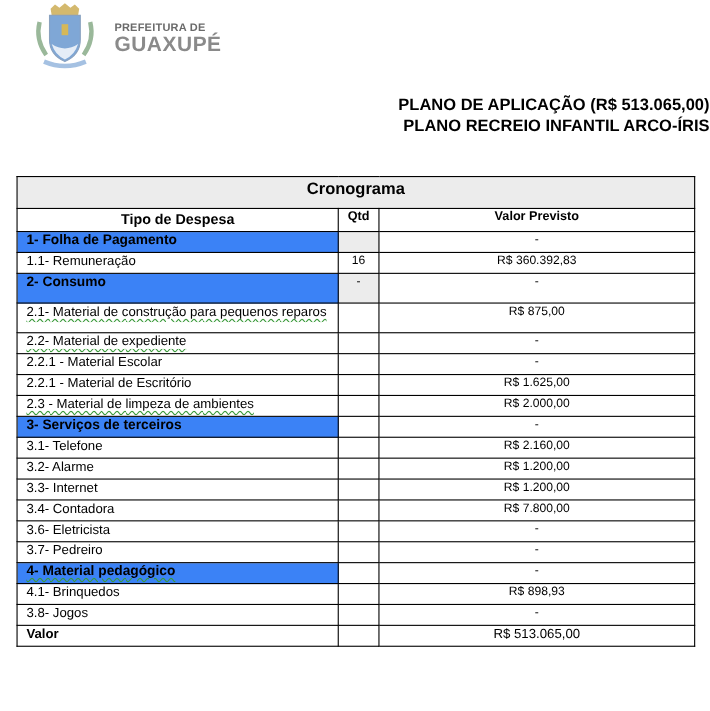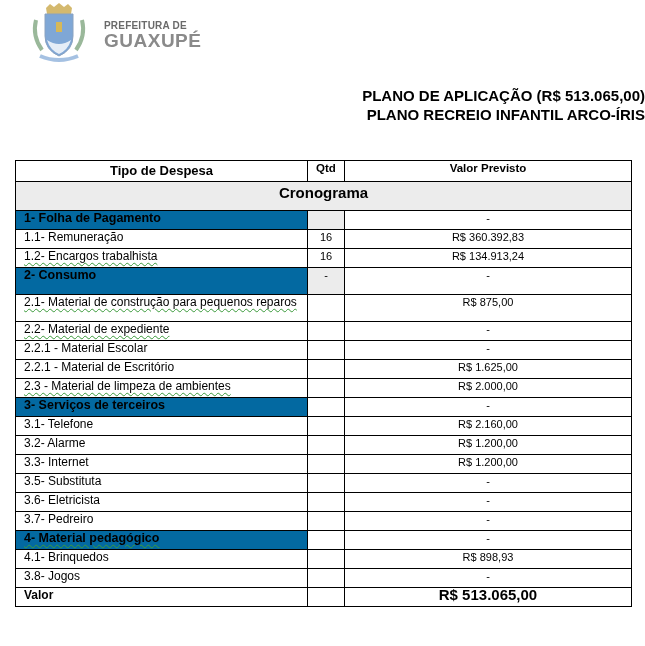--- a/index.html
+++ b/index.html
@@ -9,21 +9,21 @@
   .logo-text { position:absolute; left:76px; top:18px; }
   .logo-small { font-size:10px; font-weight:bold; color:#6a6a6a; letter-spacing:0.2px; line-height:11px; }
   .logo-big { font-size:19px; font-weight:bold; color:#8a8a8a; line-height:20px; letter-spacing:0.5px; }
   .title { position:absolute; left:0; width:645px; text-align:right; top:86px; font-weight:bold; font-size:15px; line-height:19px; }
   table { position:absolute; left:15px; top:160px; width:616px; border-collapse:collapse; table-layout:fixed; }
   td { border:1px solid #000; padding:0 0 0 8px; font-size:12px; height:18px; line-height:14px; vertical-align:top; }
   td.qtd, td.val { text-align:center; padding:0; font-size:11px; }
   td.hdr-main { background:#ececec; text-align:center; font-weight:bold; font-size:15px; height:28px; line-height:22px; padding:0; }
   td.colh { font-weight:bold; font-size:13px; text-align:center; padding:0; height:20px; line-height:20px; }
   td.colh.small { font-size:11.5px; line-height:14px; }
-  tr.section td.desc { background:#0369a1; font-weight:bold; font-size:12.5px; }
+  tr.section td.desc { background:#3b82f6; font-weight:bold; font-size:12.5px; }
   tr.section td.qtd.gray { background:#ececec; }
   tr.total td { font-weight:bold; font-size:12px;margin-top:20px; }
   tr.tall td { height:26px;margin-top:45px; }
   .wavy { text-decoration:underline wavy #3a9a3a; text-decoration-thickness:1px; text-underline-offset:2px; }
 </style>
 </head>
 <body>
 
 <div class="logo">
   <svg class="crest" viewBox="0 0 62 62">
@@ -47,43 +47,38 @@
 </div>
 
 <table>
   <colgroup>
       <col style="width:292px">
       <col style="width:37px">
       <col style="width:287px">
     </colgroup>
   <tbody>
       <tr>
+    <td colspan="3" class="hdr-main">Cronograma</td>
+  </tr>
+  <tr>
     <td class="colh">Tipo de Despesa</td>
     <td class="colh small">Qtd</td>
     <td class="colh small">Valor Previsto</td>
-  </tr>
-  <tr>
-    <td colspan="3" class="hdr-main">Cronograma</td>
   </tr>
   </tbody>
     <tbody id="rows">
       <tr class="section">
         <td class="desc"><span>1- Folha de Pagamento</span></td>
         <td class="qtd gray"></td>
         <td class="val">-</td>
       </tr>
       <tr>
         <td class="desc"><span>1.1- Remuneração</span></td>
         <td class="qtd">16</td>
         <td class="val">R$ 360.392,83</td>
-      </tr>
-      <tr>
-        <td class="desc"><span class="wavy">1.2- Encargos trabalhista</span></td>
-        <td class="qtd">16</td>
-        <td class="val">R$ 134.913,24</td>
       </tr>
       <tr class="section tall">
         <td class="desc"><span>2- Consumo</span></td>
         <td class="qtd gray">-</td>
         <td class="val">-</td>
       </tr>
       <tr class="tall">
         <td class="desc"><span class="wavy">2.1- Material de construção para pequenos reparos</span></td>
         <td class="qtd"></td>
         <td class="val">R$ 875,00</td>
@@ -122,23 +117,23 @@
         <td class="desc"><span>3.2- Alarme</span></td>
         <td class="qtd"></td>
         <td class="val">R$ 1.200,00</td>
       </tr>
       <tr>
         <td class="desc"><span>3.3- Internet</span></td>
         <td class="qtd"></td>
         <td class="val">R$ 1.200,00</td>
       </tr>
       <tr>
-        <td class="desc"><span>3.5- Substituta</span></td>
+        <td class="desc"><span>3.4- Contadora</span></td>
         <td class="qtd"></td>
-        <td class="val">-</td>
+        <td class="val">R$ 7.800,00</td>
       </tr>
       <tr>
         <td class="desc"><span>3.6- Eletricista</span></td>
         <td class="qtd"></td>
         <td class="val">-</td>
       </tr>
       <tr>
         <td class="desc"><span>3.7- Pedreiro</span></td>
         <td class="qtd"></td>
         <td class="val">-</td>
@@ -156,16 +151,16 @@
       <tr>
         <td class="desc"><span>3.8- Jogos</span></td>
         <td class="qtd"></td>
         <td class="val">-</td>
       </tr>
     </tbody>
   <tbody>
       <tr class="total">
     <td class="desc">Valor</td>
     <td class="qtd"></td>
-    <td class="val" style="font-size:15px;font-weight:bold">R$ 513.065,00</td>
+    <td class="val" style="font-size:12px;font-weight:normal">R$ 513.065,00</td>
   </tr>
 </tbody>
   </table>
 
 </body></html>

